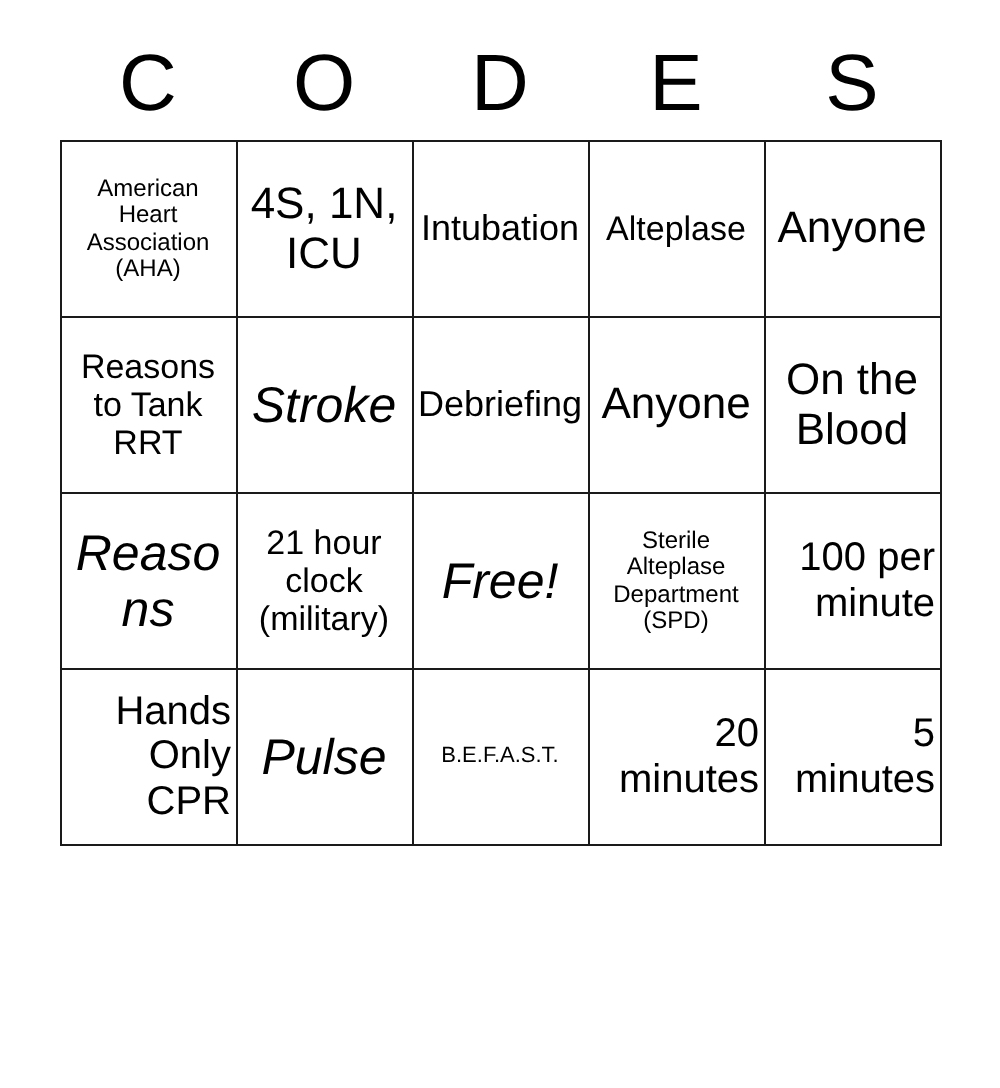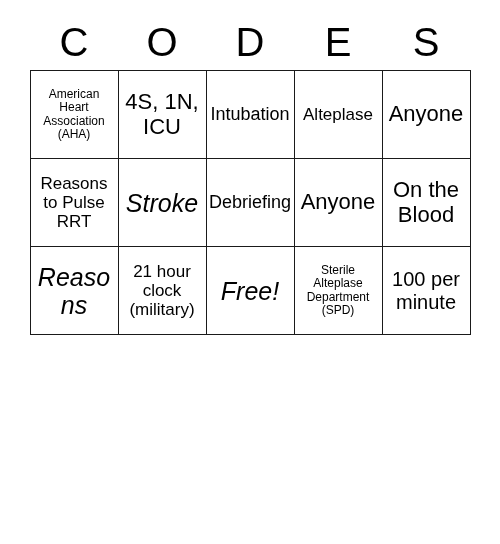--- a/index.html
+++ b/index.html
@@ -57,21 +57,21 @@
     color: #000000;
   }
   .cell-text {
     display: block;
     line-height: 1.12;
     word-wrap: break-word;
   }
   
   .sz-xxl .cell-text { font-size: 25px; font-style: italic; }
   .sz-xl  .cell-text { font-size: 22px; }
-  .sz-lg  .cell-text { font-size: 20px; }
+  .sz-lg  .cell-text { font-size: 20px; text-align: right; }
   .sz-md  .cell-text { font-size: 17px; }
   .sz-sm  .cell-text { font-size: 18px; }
   .sz-xs  .cell-text { font-size: 12px; }
   .sz-tiny .cell-text { font-size: 11px; }
 </style>
 </head>
 <body>
 
 <div id="card-root">
 
@@ -97,21 +97,21 @@
           </td>
         <td class="bingo-cell sz-md" id="c-0-3">
             <span class="cell-text">Alteplase</span>
           </td>
         <td class="bingo-cell sz-xl" id="c-0-4">
             <span class="cell-text">Anyone</span>
           </td>
       </tr>
       <tr>
         <td class="bingo-cell sz-md" id="c-1-0">
-            <span class="cell-text">Reasons to Pulse RRT</span>
+            <span class="cell-text">Reasons to Tank RRT</span>
           </td>
         <td class="bingo-cell sz-xxl" id="c-1-1">
             <span class="cell-text">Stroke</span>
           </td>
         <td class="bingo-cell sz-sm" id="c-1-2">
             <span class="cell-text">Debriefing</span>
           </td>
         <td class="bingo-cell sz-xl" id="c-1-3">
             <span class="cell-text">Anyone</span>
           </td>
@@ -129,16 +129,33 @@
         <td class="bingo-cell sz-xxl" id="c-2-2">
             <span class="cell-text">Free!</span>
           </td>
         <td class="bingo-cell sz-xs" id="c-2-3">
             <span class="cell-text">Sterile Alteplase Department (SPD)</span>
           </td>
         <td class="bingo-cell sz-lg" id="c-2-4">
             <span class="cell-text">100 per minute</span>
           </td>
       </tr>
+      <tr>
+        <td class="bingo-cell sz-lg" id="c-4-0">
+            <span class="cell-text">Hands Only CPR</span>
+          </td>
+        <td class="bingo-cell sz-xxl" id="c-4-1">
+            <span class="cell-text">Pulse</span>
+          </td>
+        <td class="bingo-cell sz-tiny" id="c-4-2">
+            <span class="cell-text">B.E.F.A.S.T.</span>
+          </td>
+        <td class="bingo-cell sz-lg" id="c-4-3">
+            <span class="cell-text">20 minutes</span>
+          </td>
+        <td class="bingo-cell sz-lg" id="c-4-4">
+            <span class="cell-text">5 minutes</span>
+          </td>
+      </tr>
     </tbody>
   </table>
 
 </div>
 
 </body></html>

